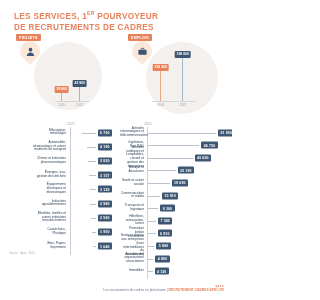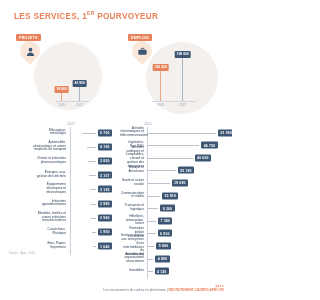--- a/index.html
+++ b/index.html
@@ -118,20 +118,21 @@
   .footer .mark{
     display:block;text-align:right;color:#e8825a;
     font-size:3px;font-weight:bold;letter-spacing:.4px;margin-bottom:.5px;
   }
 </style>
 </head>
 <body>
 
 <div class="title">
   <span>LES SERVICES, 1</span><sup>ER</sup><span> POURVOYEUR</span><br>
+  <span>DE RECRUTEMENTS DE CADRES</span>
 </div>
 
 <div class="circle circleA"></div>
 <div class="badge" style="left:16px;top:34px;">PROJETS</div>
 <div class="medal" style="left:20px;top:41px;">
   <svg width="11" height="11" viewBox="0 0 24 24" aria-hidden="true">
     <circle cx="12" cy="8" r="4" fill="#3d5673"></circle>
     <path d="M4 22c0-4.4 3.6-8 8-8s8 3.6 8 8z" fill="#3d5673"></path>
   </svg>
 </div>

